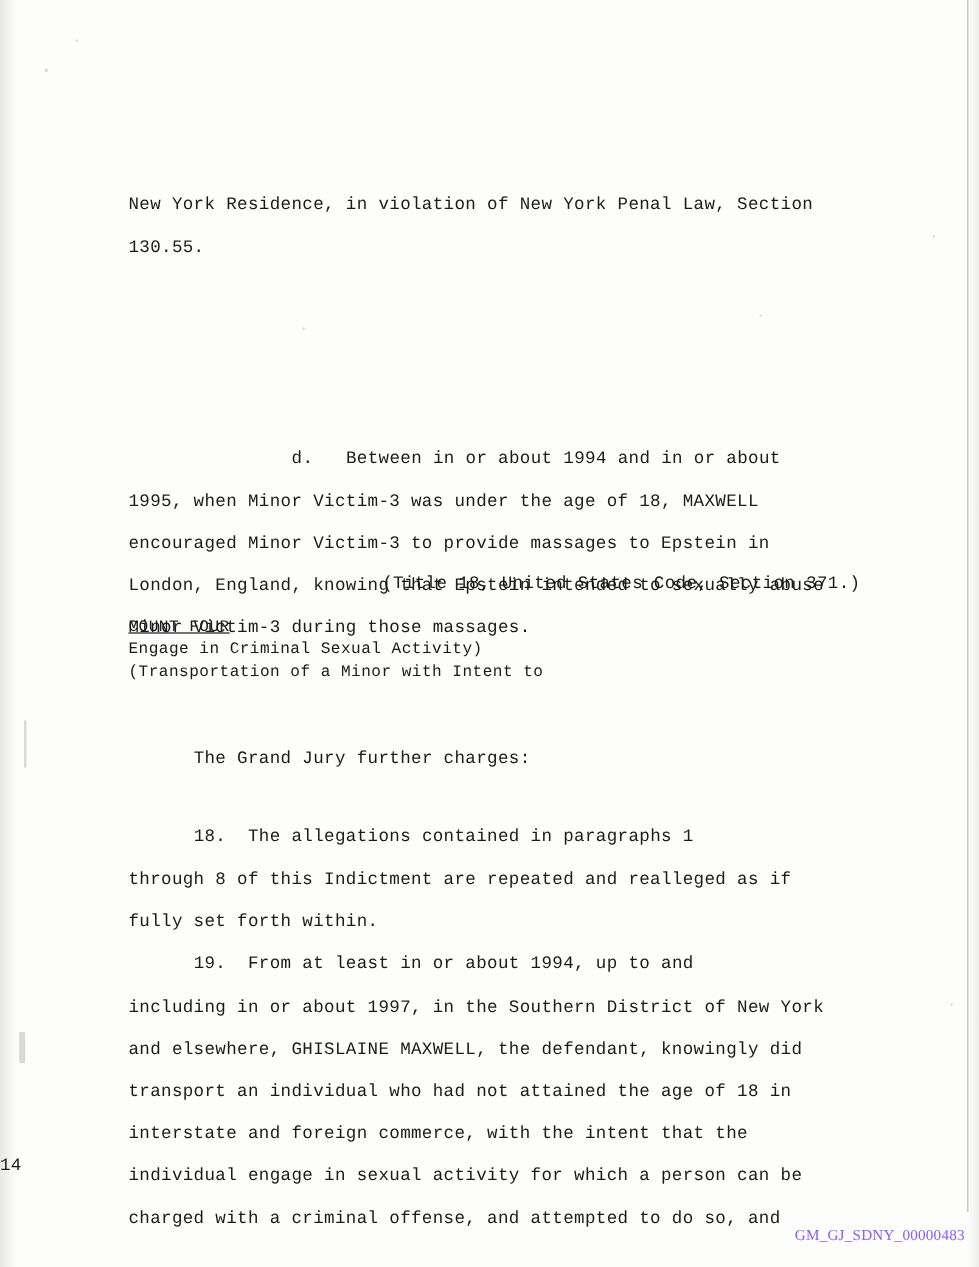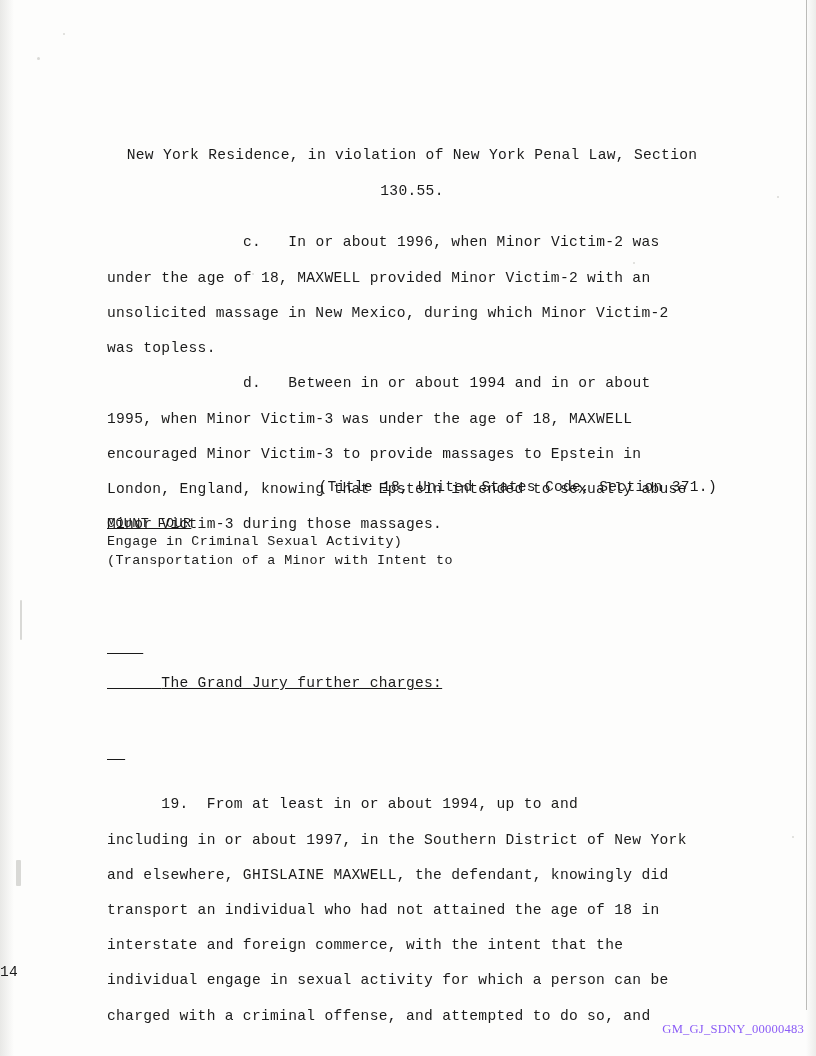--- a/index.html
+++ b/index.html
@@ -119,55 +119,54 @@
   <div class="scan-line"></div>
   <div class="scan-speck" style="left:37px;top:57px;width:3px;height:3px;"></div>
   <div class="scan-speck" style="left:63px;top:33px;width:2px;height:2px;"></div>
   <div class="scan-speck" style="left:252px;top:273px;width:2px;height:2px;"></div>
   <div class="scan-speck" style="left:633px;top:262px;width:2px;height:2px;"></div>
   <div class="scan-speck" style="left:777px;top:196px;width:2px;height:2px;"></div>
   <div class="scan-speck" style="left:792px;top:836px;width:2px;height:2px;"></div>
   <div class="scan-speck" style="left:20px;top:600px;width:2px;height:40px;border-radius:1px;"></div>
   <div class="scan-speck" style="left:16px;top:860px;width:5px;height:26px;border-radius:1px;"></div>
 
-  <div class="body-text" style="top:68px;text-align:center;">
+  <div class="body-text" style="top:84px;">
     <p class="para">New York Residence, in violation of New York Penal Law, Section
 130.55.</p>
   </div>
 
-  <div class="body-text" style="top:155px; text-indent:136px;">
-    <p class="para">c.   In or about 1996, when Minor Victim-2 was
-under the age of 18, MAXWELL provided Minor Victim-2 with an
-unsolicited massage in New Mexico, during which Minor Victim-2
-was topless.</p>
-  </div>
 
   <div class="body-text" style="top:296px; text-indent:136px;">
     <p class="para">d.   Between in or about 1994 and in or about
 1995, when Minor Victim-3 was under the age of 18, MAXWELL
 encouraged Minor Victim-3 to provide massages to Epstein in
 London, England, knowing that Epstein intended to sexually abuse
 Minor Victim-3 during those massages.</p>
   </div>
 
   <div class="cite-line">(Title 18, United States Code, Section 371.)</div>
 
   <div class="title-block count-heading">
     <span class="underline">COUNT FOUR</span>
   </div>
 
   <div class="title-block count-subtitle">
     <div>Engage in Criminal Sexual Activity)</div>
     <div>(Transportation of a Minor with Intent to</div>
   </div>
 
-  <div class="body-text" style="top:596px;text-decoration:underline;">
+  <div class="body-text" style="top:546px;">
     <p class="para">      The Grand Jury further charges:</p>
   </div>
 
+  <div class="body-text" style="top:611px;">
+    <p class="para">      18.  The allegations contained in paragraphs 1
+through 8 of this Indictment are repeated and realleged as if
+fully set forth within.</p>
+  </div>
 
   <div class="body-text" style="top:717px;">
     <p class="para">      19.  From at least in or about 1994, up to and
 including in or about 1997, in the Southern District of New York
 and elsewhere, GHISLAINE MAXWELL, the defendant, knowingly did
 transport an individual who had not attained the age of 18 in
 interstate and foreign commerce, with the intent that the
 individual engage in sexual activity for which a person can be
 charged with a criminal offense, and attempted to do so, and</p>
   </div>

